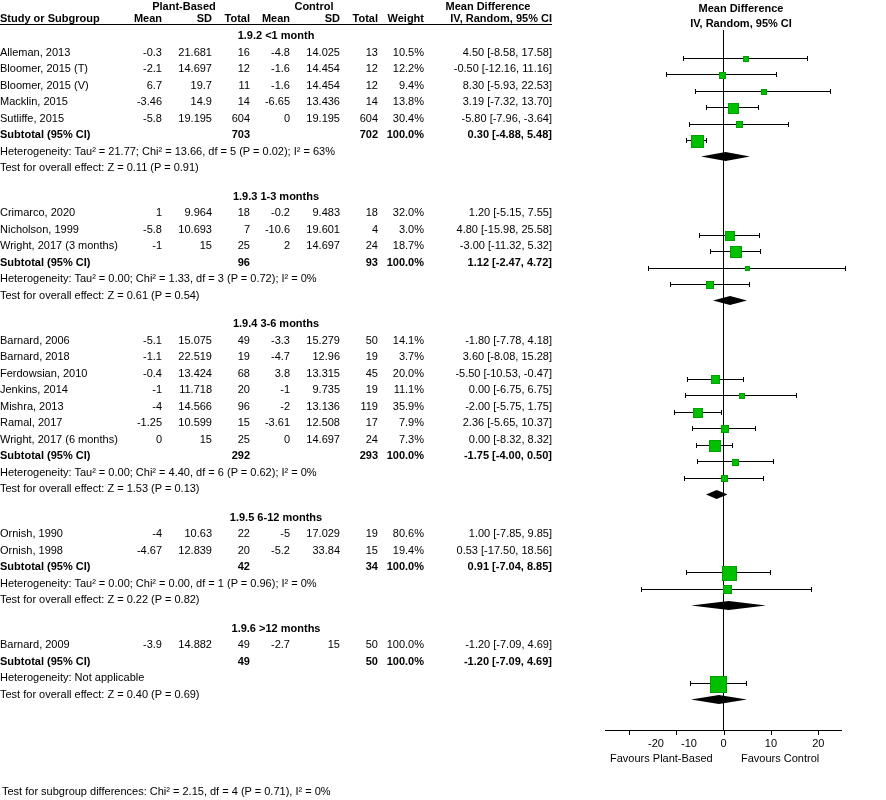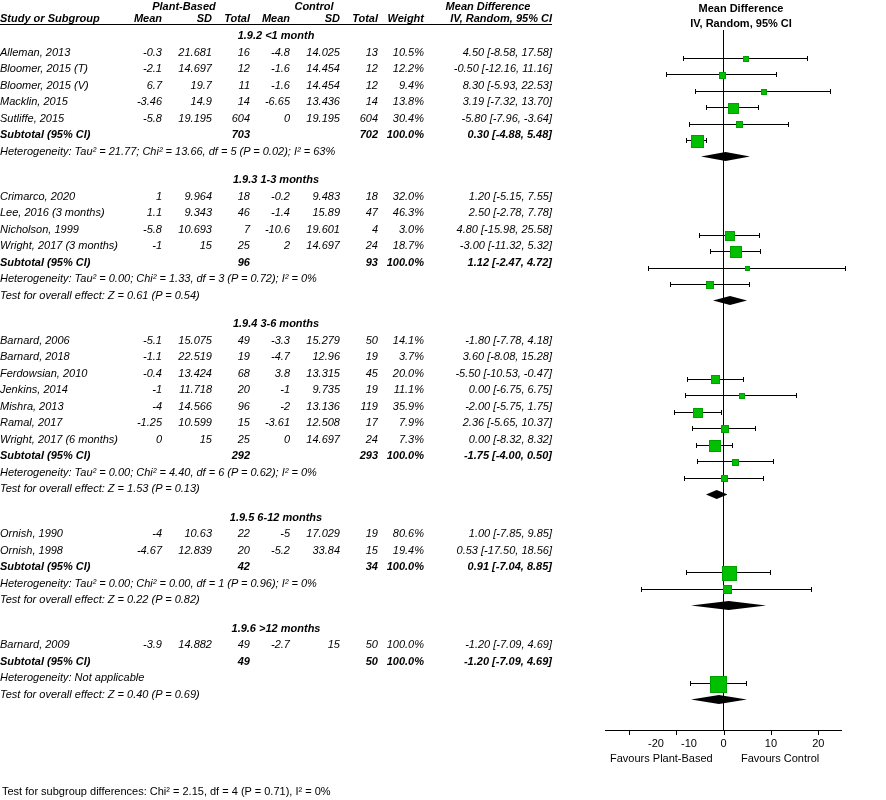--- a/index.html
+++ b/index.html
@@ -6,21 +6,21 @@
   body{
     width:886px;height:800px;background:#ffffff;
     font-family:"Liberation Sans", sans-serif;
     font-size:11px;color:#000;
     overflow:hidden;
     position:relative;
   }
   #wrap{position:relative;width:886px;height:800px;}
 
   
-  table.forest{border-collapse:collapse;table-layout:fixed;font-style:italic;}
+  table.forest{border-collapse:collapse;table-layout:fixed;}
   table.forest td, table.forest th{padding:0;margin:0;vertical-align:bottom;}
   .hdr-group{font-weight:bold;text-align:center;font-size:11px;}
   .hdr-col{font-weight:bold;font-size:11px;}
   .rule{border-bottom:1px solid #000;}
   .c-study{width:118px;text-align:left;padding-left:2px;}
   .c-mean1{width:44px;text-align:right;}
   .c-sd1{width:50px;text-align:right;}
   .c-tot1{width:38px;text-align:right;}
   .c-mean2{width:40px;text-align:right;}
   .c-sd2{width:50px;text-align:right;}
@@ -140,47 +140,39 @@
             <td class="c-tot1 bold">703</td>
             <td class="c-mean2 bold"></td>
             <td class="c-sd2 bold"></td>
             <td class="c-tot2 bold">702</td>
             <td class="c-weight bold">100.0%</td>
             <td class="c-md bold">0.30 [-4.88, 5.48]</td>
           </tr>
           <tr class="row">
             <td colspan="9" class="het">Heterogeneity: Tau² = 21.77; Chi² = 13.66, df = 5 (P = 0.02); I² = 63%</td>
           </tr>
+          <tr class="row">
+            <td colspan="9" class="het">Test for overall effect: Z = 0.11 (P = 0.91)</td>
+          </tr>
           <tr class="spacer">
             <td colspan="9" style="height: 12px;"></td>
           </tr>
           <tr class="row">
             <td colspan="9" class="grouphdr">1.9.3 1-3 months</td>
           </tr>
           <tr class="row">
             <td class="c-study">Crimarco, 2020</td>
             <td class="c-mean1">1</td>
             <td class="c-sd1">9.964</td>
             <td class="c-tot1">18</td>
             <td class="c-mean2">-0.2</td>
             <td class="c-sd2">9.483</td>
             <td class="c-tot2">18</td>
             <td class="c-weight">32.0%</td>
             <td class="c-md">1.20 [-5.15, 7.55]</td>
-          </tr>
-          <tr class="row">
-            <td class="c-study">Lee, 2016 (3 months)</td>
-            <td class="c-mean1">1.1</td>
-            <td class="c-sd1">9.343</td>
-            <td class="c-tot1">46</td>
-            <td class="c-mean2">-1.4</td>
-            <td class="c-sd2">15.89</td>
-            <td class="c-tot2">47</td>
-            <td class="c-weight">46.3%</td>
-            <td class="c-md">2.50 [-2.78, 7.78]</td>
           </tr>
           <tr class="row">
             <td class="c-study">Nicholson, 1999</td>
             <td class="c-mean1">-5.8</td>
             <td class="c-sd1">10.693</td>
             <td class="c-tot1">7</td>
             <td class="c-mean2">-10.6</td>
             <td class="c-sd2">19.601</td>
             <td class="c-tot2">4</td>
             <td class="c-weight">3.0%</td>

